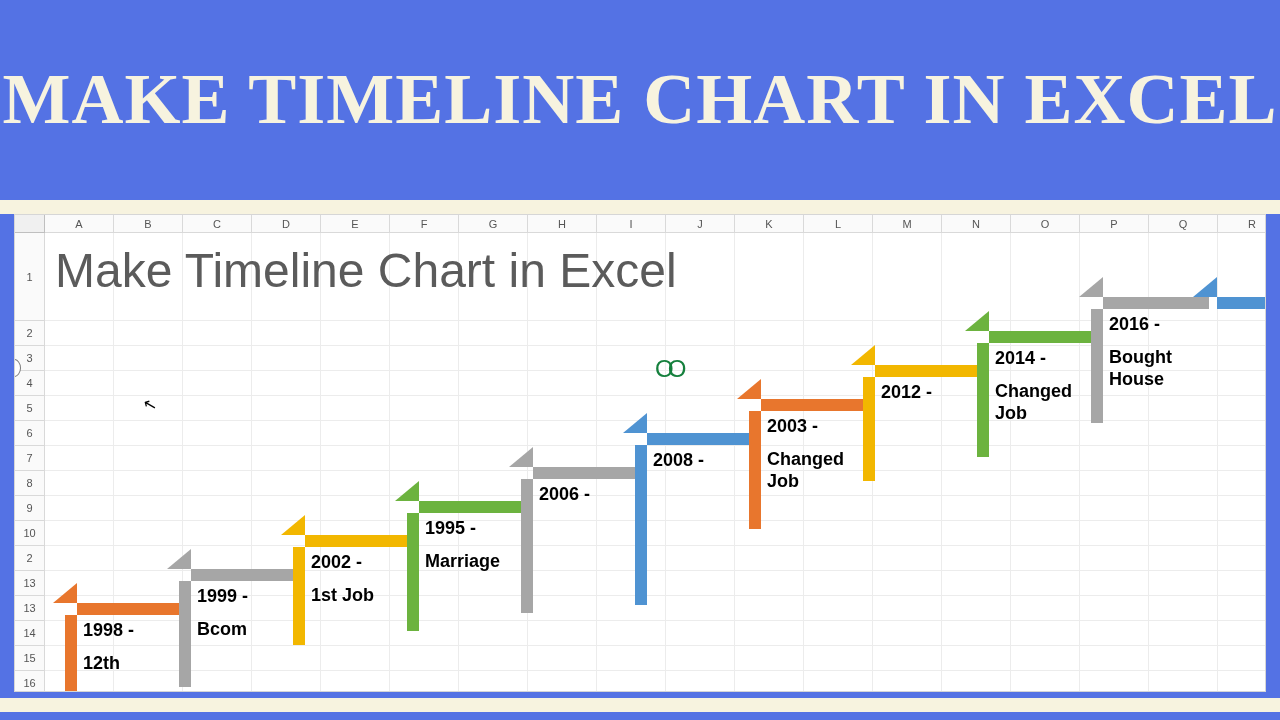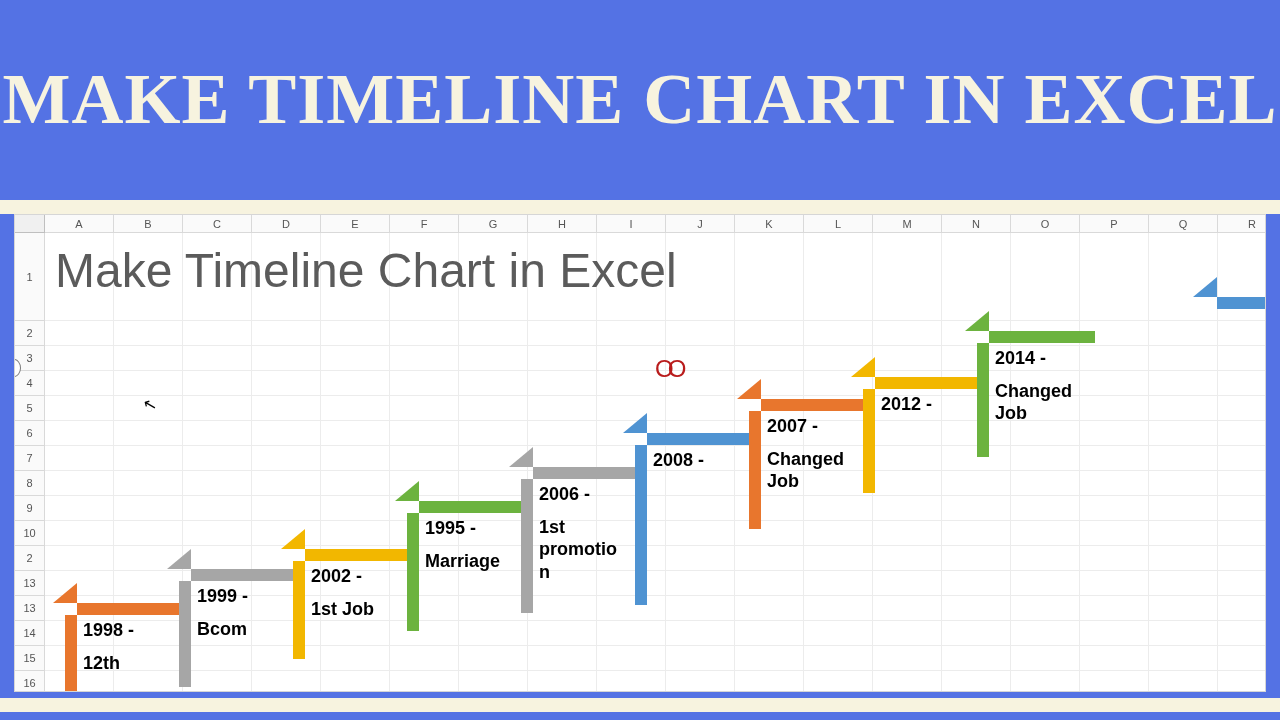--- a/index.html
+++ b/index.html
@@ -154,21 +154,21 @@
   .cursor-icon {
     position: absolute;
     left: 128px; top: 180px;
     font-size: 16px; color:#000;
     transform: rotate(-15deg);
   }
   .loop-icon {
     position: absolute;
     font-size: 24px;
     letter-spacing: -6px;
-    color: #b91c1c;
+    color: #15803d;
   }
   .edge-circle {
     position:absolute;
     left:-8px; top:144px;
     width:14px; height:18px;
     border:1px solid #7a7a7a;
     border-radius:50%;
     background:#fff;
   }
 </style>
@@ -281,21 +281,21 @@
           <div class="cap">
             <div class="tri"></div>
             <div class="bar"></div>
           </div>
           <div class="wall" style="height: 106px;"></div>
           <div class="lbl">
             <span class="yr">1999 -</span>
             <span class="ev">Bcom</span>
           </div>
         </div>
-        <div class="step c-yellow" style="left: 236px; top: 292px;">
+        <div class="step c-yellow" style="left: 236px; top: 278px;">
           <div class="cap">
             <div class="tri"></div>
             <div class="bar"></div>
           </div>
           <div class="wall" style="height: 98px;"></div>
           <div class="lbl">
             <span class="yr">2002 -</span>
             <span class="ev">1st Job</span>
           </div>
         </div>
@@ -311,63 +311,73 @@
           </div>
         </div>
         <div class="step c-gray" style="left: 464px; top: 210px;">
           <div class="cap">
             <div class="tri"></div>
             <div class="bar"></div>
           </div>
           <div class="wall" style="height: 134px;"></div>
           <div class="lbl">
             <span class="yr">2006 -</span>
-            <span class="ev">1st promotion</span>
           </div>
         </div>
         <div class="step c-blue" style="left: 578px; top: 176px;">
           <div class="cap">
             <div class="tri"></div>
             <div class="bar"></div>
           </div>
           <div class="wall" style="height: 160px;"></div>
           <div class="lbl">
             <span class="yr">2008 -</span>
           </div>
         </div>
         <div class="step c-orange" style="left: 692px; top: 142px;">
           <div class="cap">
             <div class="tri"></div>
             <div class="bar"></div>
           </div>
           <div class="wall" style="height: 118px;"></div>
           <div class="lbl">
-            <span class="yr">2007 -</span>
+            <span class="yr">2003 -</span>
             <span class="ev">Changed Job</span>
           </div>
         </div>
-        <div class="step c-yellow" style="left: 806px; top: 120px;">
+        <div class="step c-yellow" style="left: 806px; top: 108px;">
           <div class="cap">
             <div class="tri"></div>
             <div class="bar"></div>
           </div>
           <div class="wall" style="height: 104px;"></div>
           <div class="lbl">
             <span class="yr">2012 -</span>
           </div>
         </div>
         <div class="step c-green" style="left: 920px; top: 74px;">
           <div class="cap">
             <div class="tri"></div>
             <div class="bar"></div>
           </div>
           <div class="wall" style="height: 114px;"></div>
           <div class="lbl">
             <span class="yr">2014 -</span>
             <span class="ev">Changed Job</span>
+          </div>
+        </div>
+        <div class="step c-gray" style="left: 1034px; top: 40px;">
+          <div class="cap">
+            <div class="tri"></div>
+            <div class="bar"></div>
+          </div>
+          <div class="wall" style="height: 114px;"></div>
+          <div class="lbl">
+            <span class="yr">2016 -</span>
+            <span class="ev">Bought House</span>
           </div>
         </div>
         <div class="step c-blue" style="left: 1148px; top: 40px; width: 100px;">
           <div class="cap">
             <div class="tri"></div>
             <div class="bar"></div>
           </div>
         </div>
         <span class="loop-icon" style="left: 610px; top: 122px;">OO</span>
       </div>

